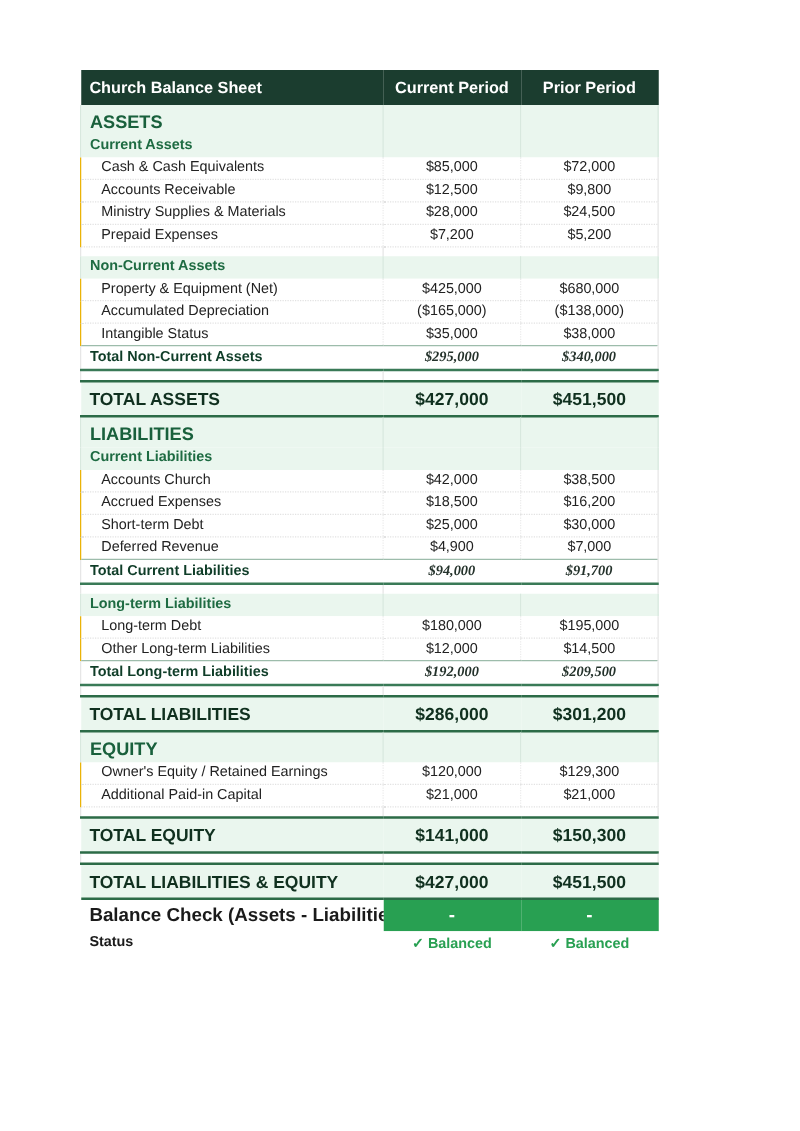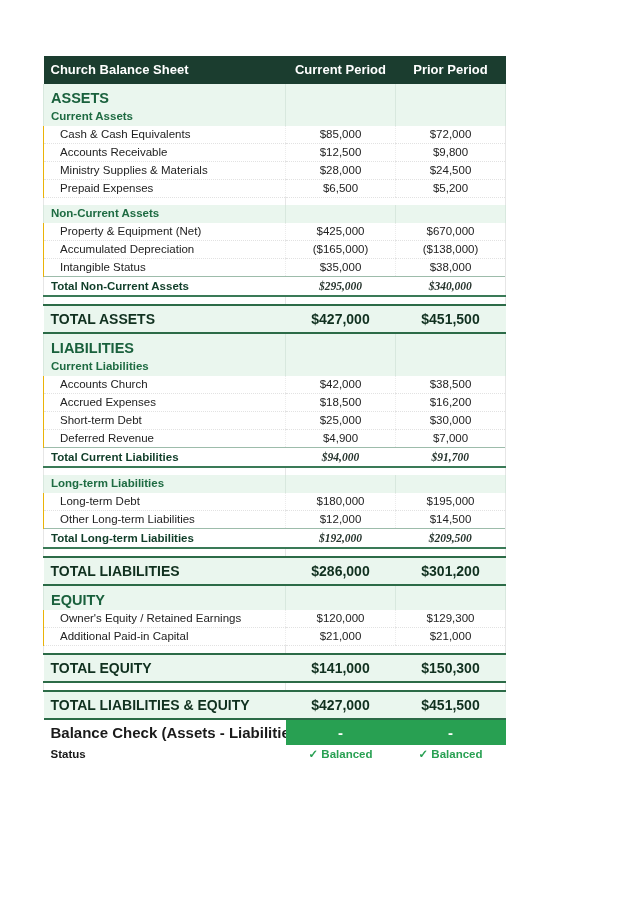--- a/index.html
+++ b/index.html
@@ -9,21 +9,21 @@
   }
   body {
     width: 640px;
     height: 905px;
     font-family: "Liberation Sans", sans-serif;
     -webkit-font-smoothing: antialiased;
   }
 
   #sheet {
     position: absolute;
-    left: 43px;
+    left: 64px;
     top: 56px;
     width: 462px;
   }
 
   table.bs {
     width: 462px;
     border-collapse: collapse;
     table-layout: fixed;
     font-size: 11.5px;
     color: #1d1d1d;
@@ -233,41 +233,41 @@
         <td class="num">$12,500</td>
         <td class="num last">$9,800</td>
       </tr>
       <tr class="item">
         <td class="lbl">Ministry Supplies &amp; Materials</td>
         <td class="num">$28,000</td>
         <td class="num last">$24,500</td>
       </tr>
       <tr class="item">
         <td class="lbl">Prepaid Expenses</td>
-        <td class="num">$6,500</td>
+        <td class="num">$7,200</td>
         <td class="num last">$5,200</td>
       </tr>
 
 
       <tr class="gap">
         <td></td>
         <td class="num"></td>
         <td class="num numlast"></td>
       </tr>
 
       <tr class="subsection">
         <td>Non-Current Assets</td>
         <td class="num"></td>
         <td class="num"></td>
       </tr>
 
       <tr class="item">
         <td class="lbl">Property &amp; Equipment (Net)</td>
         <td class="num">$425,000</td>
-        <td class="num last">$670,000</td>
+        <td class="num last">$680,000</td>
       </tr>
       <tr class="item">
         <td class="lbl">Accumulated Depreciation</td>
         <td class="num">($165,000)</td>
         <td class="num last">($138,000)</td>
       </tr>
       <tr class="item">
         <td class="lbl">Intangible Status</td>
         <td class="num">$35,000</td>
         <td class="num last">$38,000</td>

